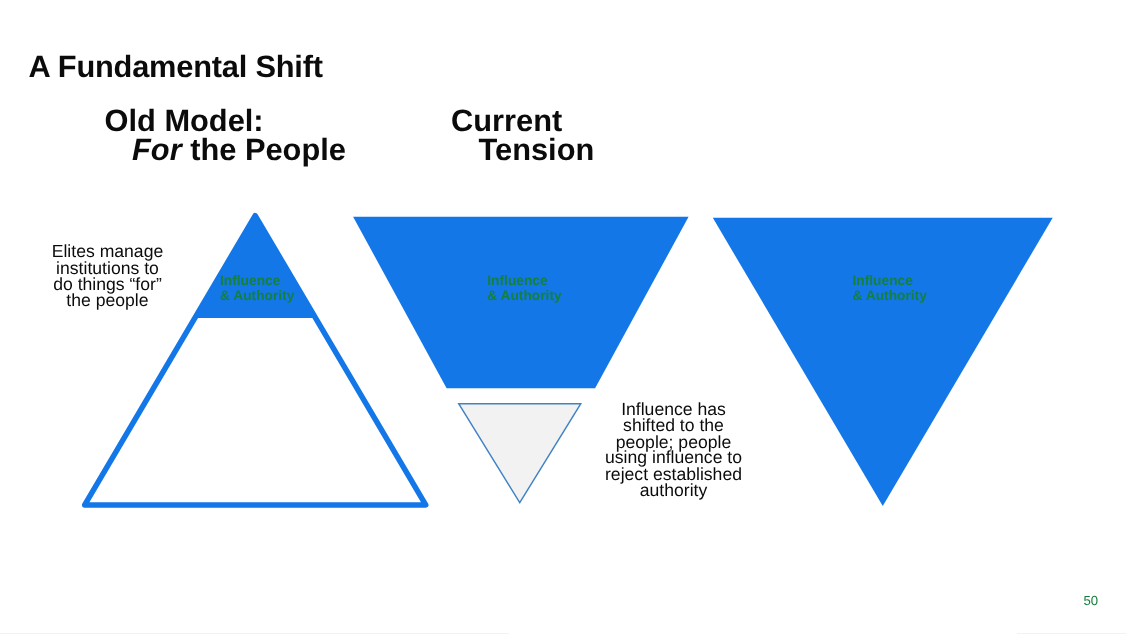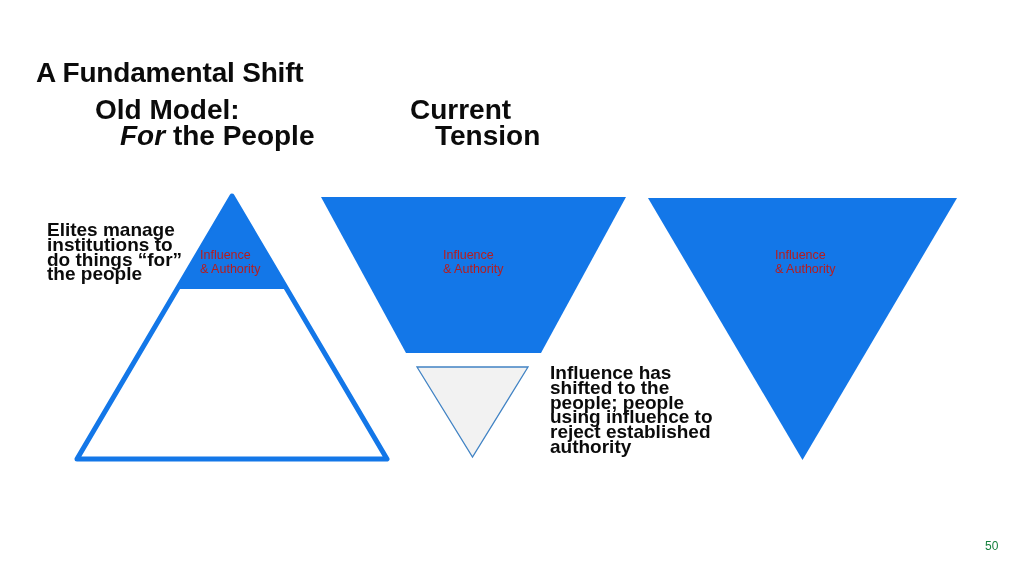--- a/index.html
+++ b/index.html
@@ -5,48 +5,48 @@
   html,body { margin:0; padding:0; background:#e8e8e8; }
   .stage {
     position:relative; width:1024px; height:576px; margin:0 auto;
     background:#ffffff; overflow:hidden;
     font-family:"Liberation Sans", sans-serif;
     color:#0b0b0b;
   }
   .shapes { position:absolute; left:0; top:0; width:1024px; height:576px; }
 
   .slide-title {
-    position:absolute; left:36px; top:45px;
+    position:absolute; left:26px; top:45px;
     font-size:28px; font-weight:700; letter-spacing:-0.2px;
     white-space:nowrap;
-    margin-top:12px;
   }
   .col-header {
     position:absolute; top:97px;
     font-size:28px; font-weight:700; line-height:25.5px;
     white-space:nowrap;
   }
   .col-header .line { display:block; }
   .hdr-old { left:95px; }
   .hdr-current { left:410px; }
   .hdr-new { left:727px; }
 
   .annotation {
     position:absolute;
-    font-size:19px; font-weight:700; line-height:14.8px;
+    font-size:16px; font-weight:400; line-height:14.8px;
     white-space:pre-line;
+    text-align:center;
   }
   .ann-old { left:47px; top:223px; }
   .ann-current { left:550px; top:366px; }
   .ann-new { left:877px; top:382px; }
 
   .shape-label {
     position:absolute; top:248px;
-    font-size:12.5px; font-weight:400; line-height:14px;
-    color:#b91c1c; white-space:pre-line;
+    font-size:12.5px; font-weight:700; line-height:14px;
+    color:#15803d; white-space:pre-line;
   }
   .lbl-old { left:200px; }
   .lbl-current { left:443px; }
   .lbl-new { left:775px; }
 
   .page-number {
     position:absolute; left:985px; top:539px;
     font-size:12px; font-weight:400; color:#15803d;
   }
   i { font-style:italic;margin-left:25px; }

